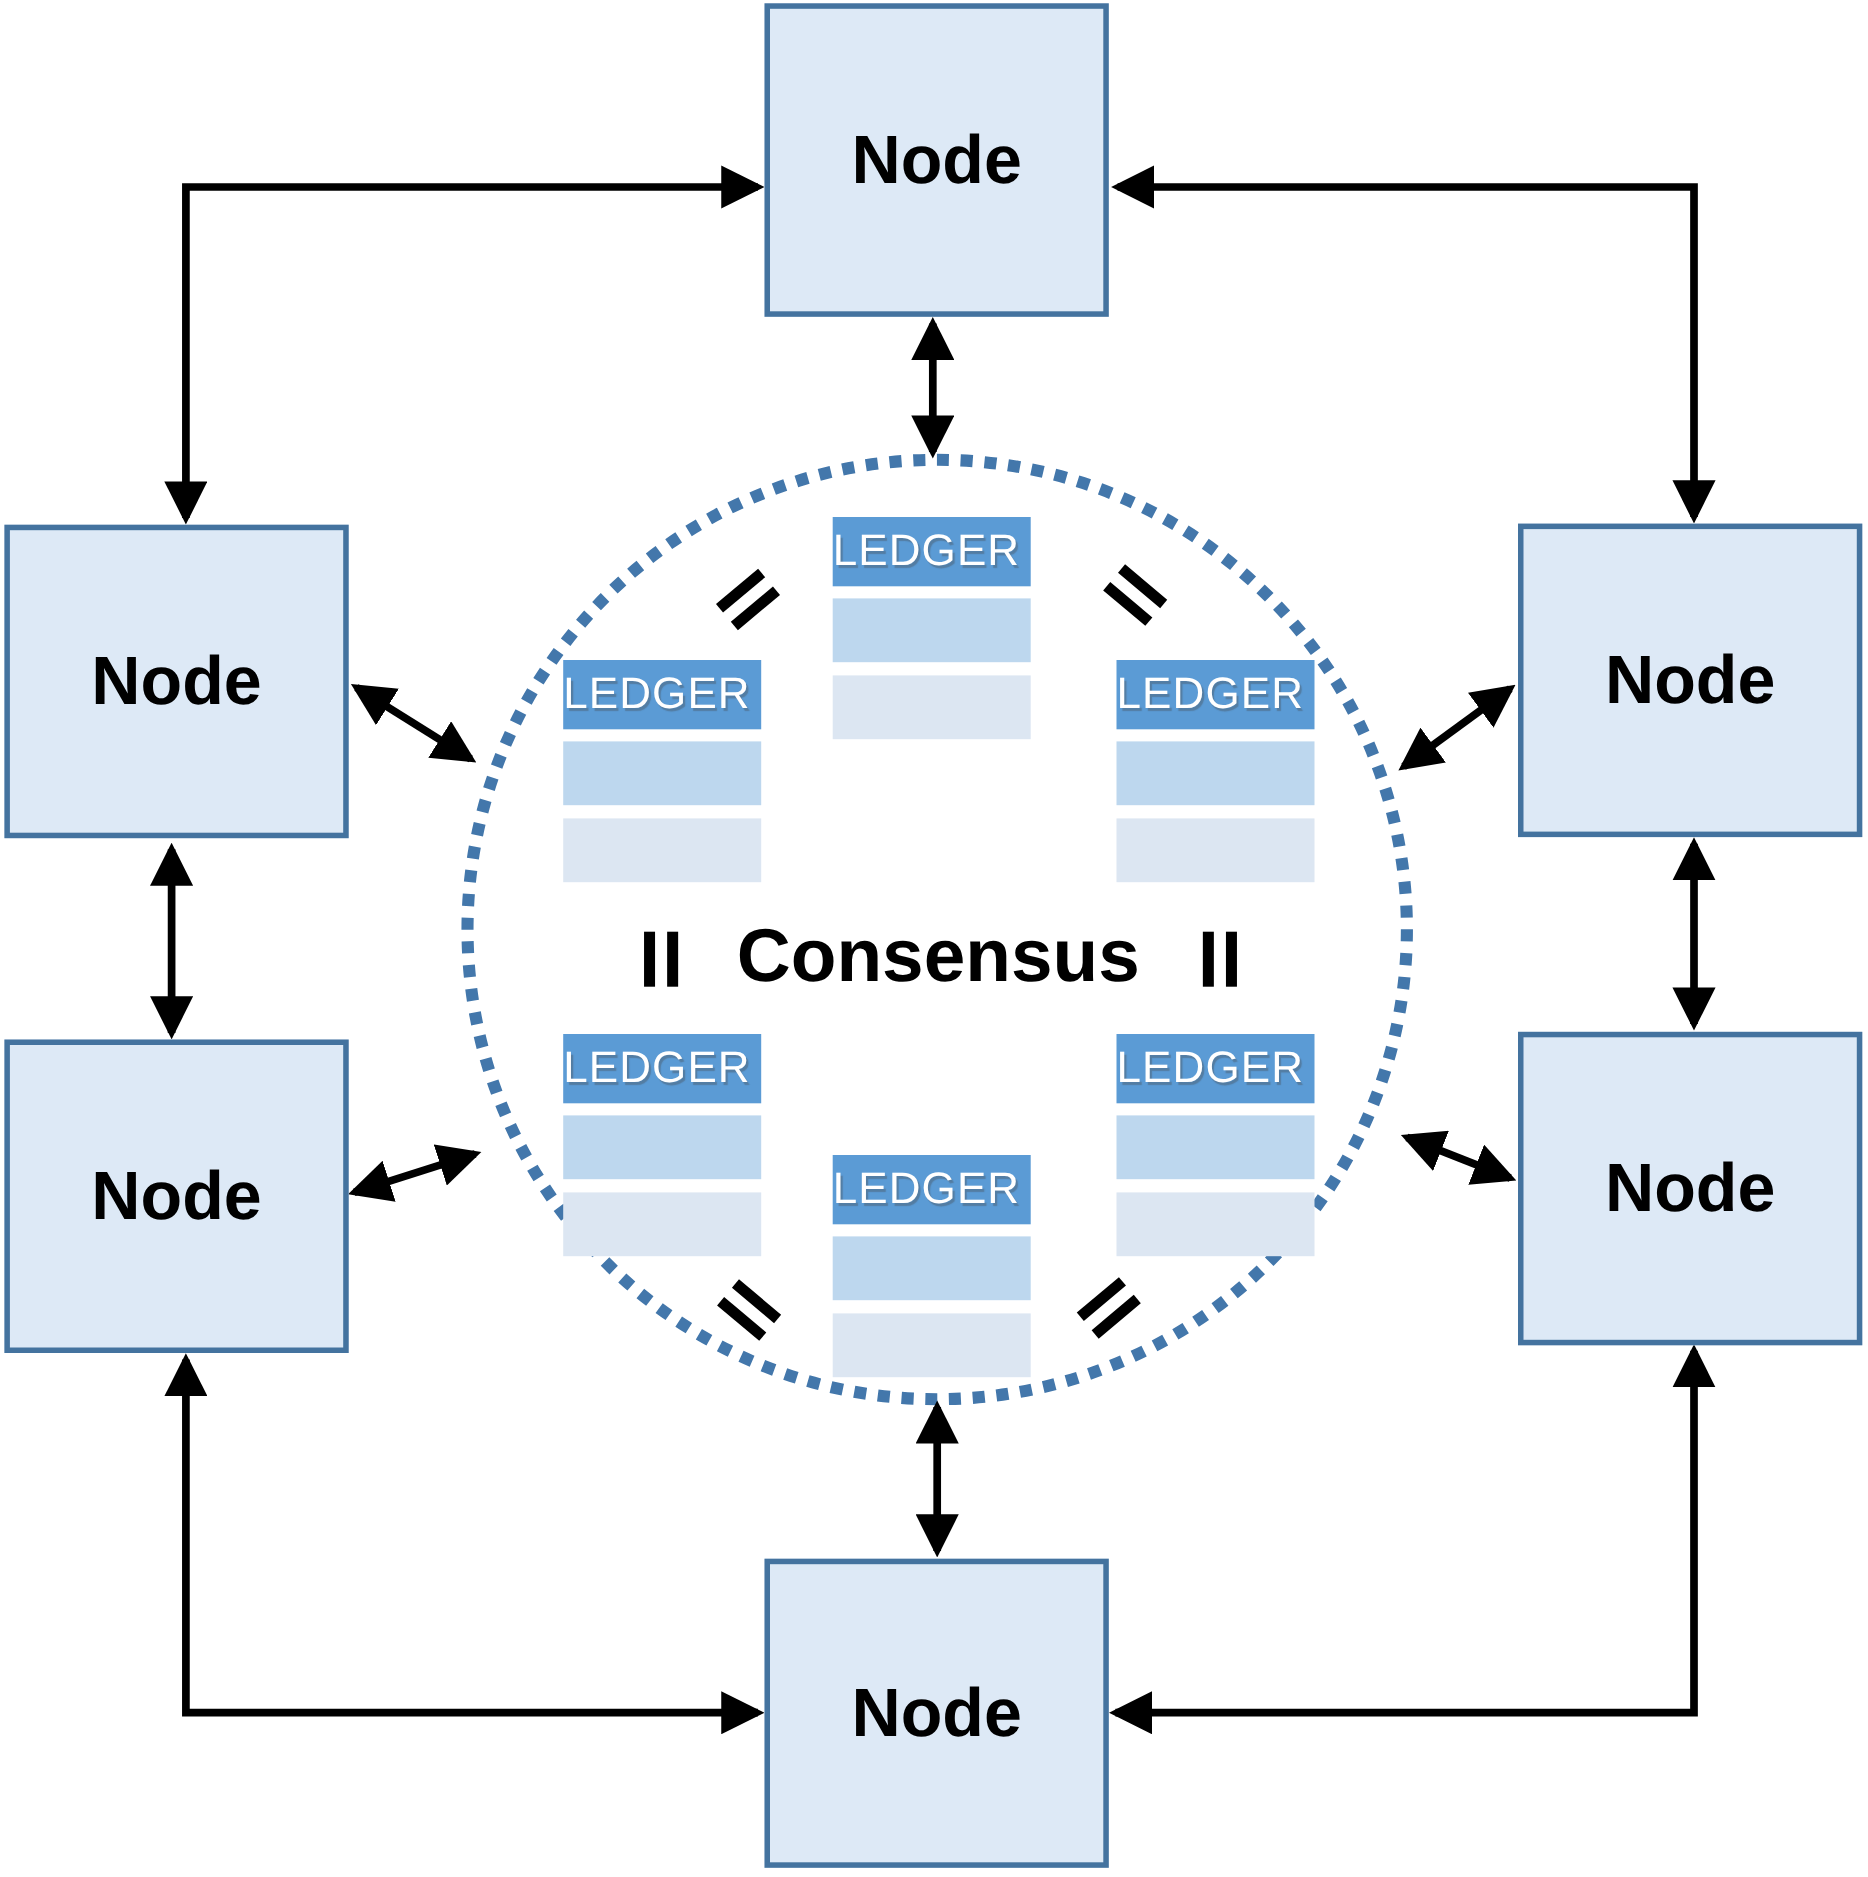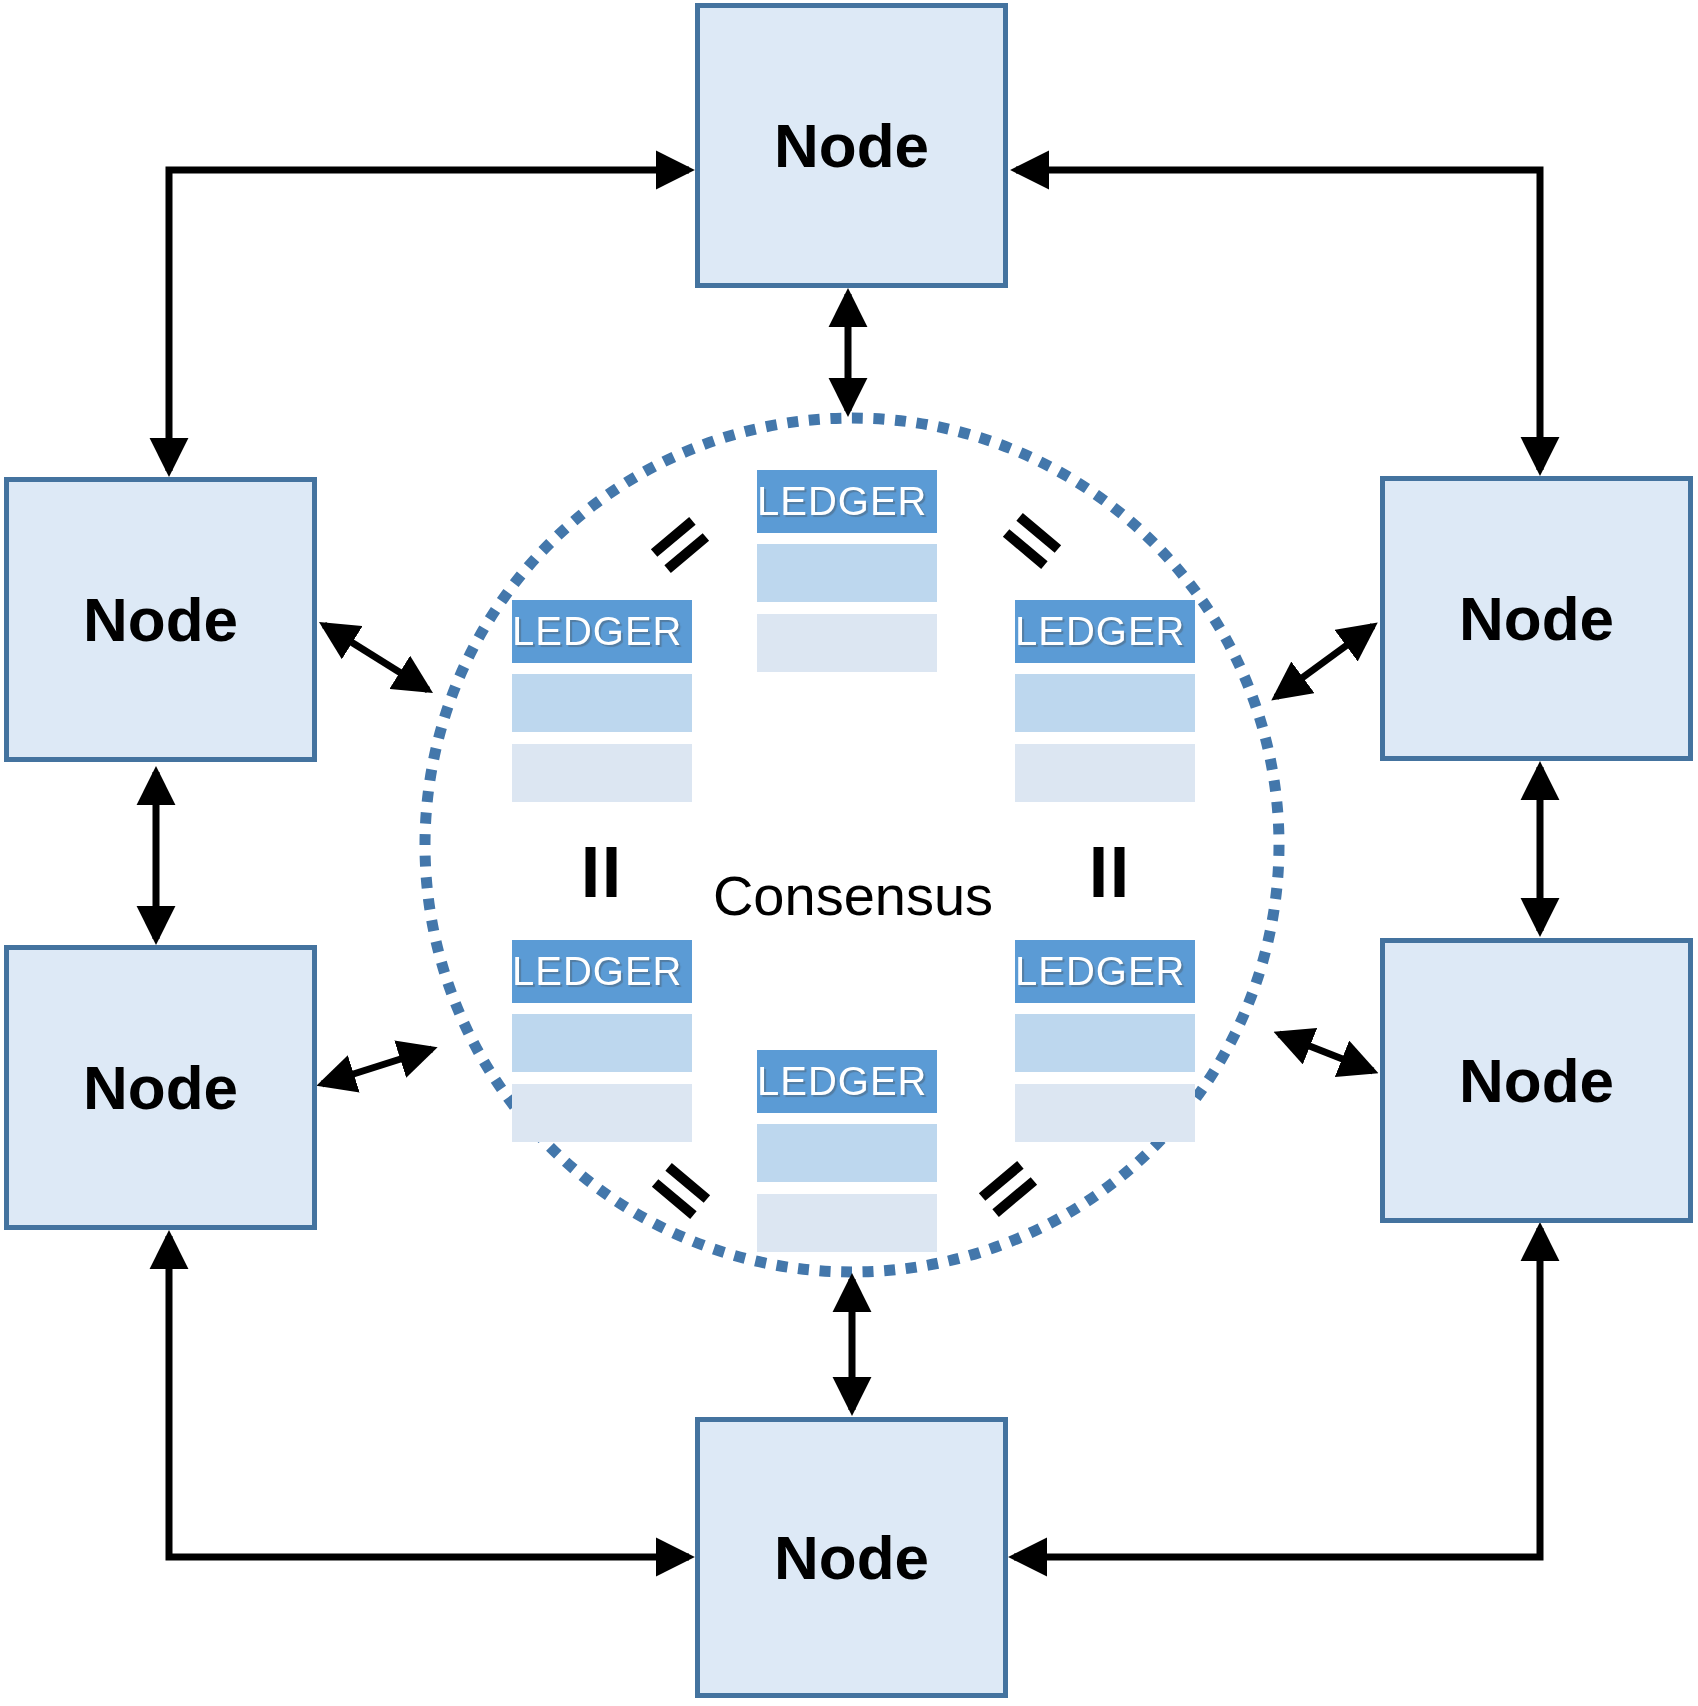--- a/index.html
+++ b/index.html
@@ -63,24 +63,23 @@
   .equals i{display:block;height:10px;background:var(--arrow,#000);}
   .rot-n40{transform:translate(-50%,-50%) rotate(-40deg);}
   .rot-p40{transform:translate(-50%,-50%) rotate(40deg);}
   .rot-90{transform:translate(-50%,-50%) rotate(90deg);}
 
   .consensus{
     position:absolute;
     left:853px;top:869px;
     transform:translate(-50%,-50%);
     color:var(--label-text,#000);
-    font-weight:normal;
-    font-size:56px;
+    font-weight:bold;
+    font-size:68px;
     white-space:nowrap;
-    margin-top:26px;
   }
 </style>
 </head>
 <body>
 
 <div class="canvas">
 
   <svg class="layer" width="1698" height="1706" viewBox="0 0 1698 1706">
     <defs>
       <marker id="ah" viewBox="0 0 10 10" refX="8.5" refY="5" markerWidth="5.6" markerHeight="5.6" orient="auto-start-reverse">

